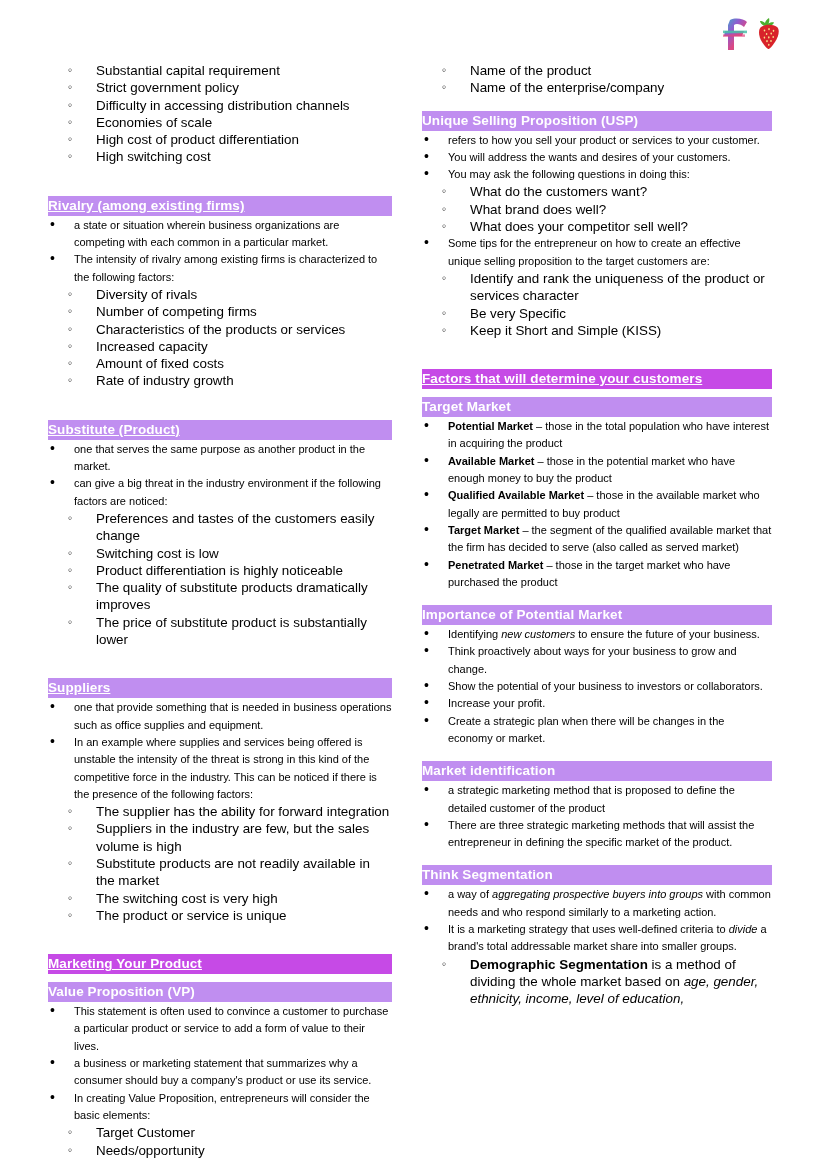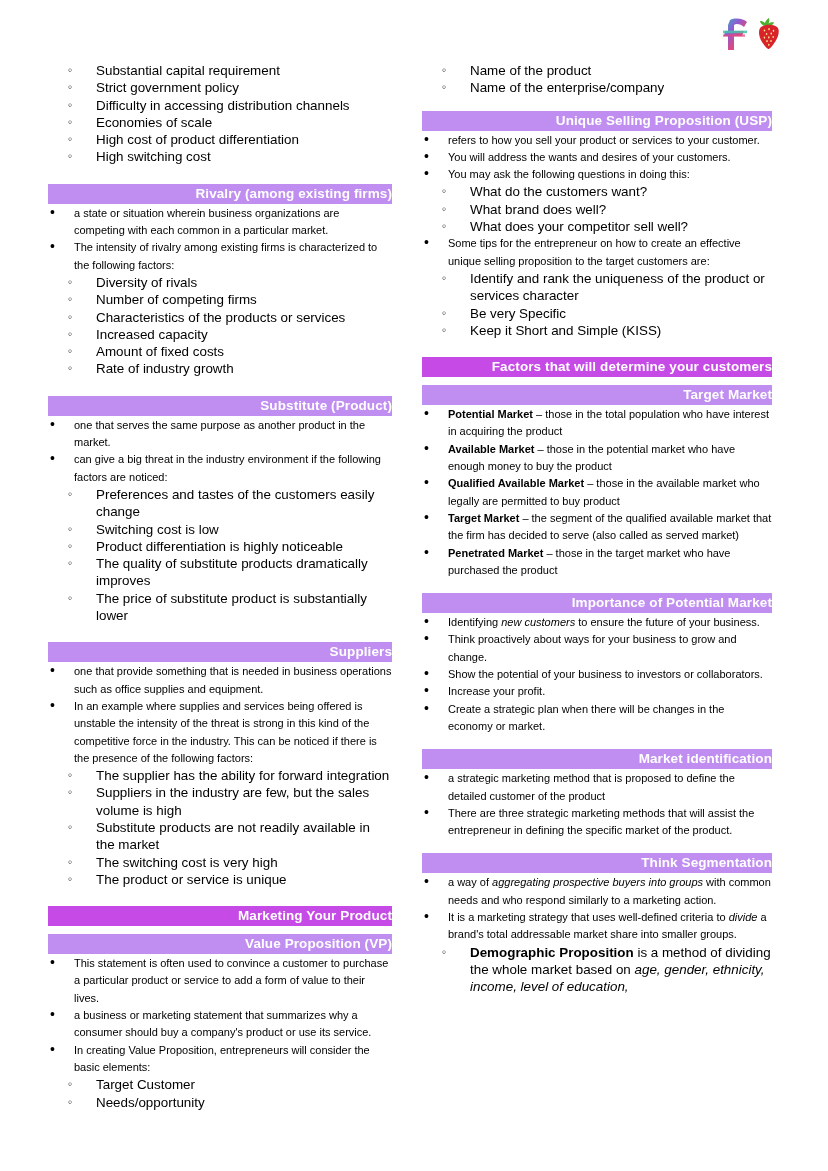--- a/index.html
+++ b/index.html
@@ -44,32 +44,32 @@
   }
   .col {
     width: 350px;
     flex: 0 0 350px;
   }
   .col.right { width: 356px; flex: 0 0 356px; }
 
   
   .bar {
     color: #ffffff;
-    text-align: right;
+    text-align: left;
     font-weight: bold;
     font-size: 13.5px;
     line-height: 17px;
     padding: 1px 0 2px 0;
     margin: 0 0 1px 6px;
     letter-spacing: 0.1px;
   }
   .bar.light { background: #c08ef0; }
   .bar.dark  { background: #c64ae6; }
   .bar.spaced-top { margin-top: 14px; }
-  .bar.spaced-top-lg { margin-top: 18px; }
+  .bar.spaced-top-lg { margin-top: 30px; text-decoration: underline; }
   .bar.spaced-top-sm { margin-top: 8px; }
 
   
   ul.lv1 {
     list-style: none;
     margin: 0;
     padding: 0;
   }
   ul.lv1 > li {
     position: relative;
@@ -275,18 +275,18 @@
         <li>a strategic marketing method that is proposed to define the detailed customer of the product</li>
         <li>There are three strategic marketing methods that will assist the entrepreneur in defining the specific market of the product.</li>
       </ul>
 
       <div class="bar light spaced-top">Think Segmentation</div>
       <ul class="lv1">
         <li><span>a way of </span><i>aggregating prospective buyers into groups</i><span> with common needs and who respond similarly to a marketing action.</span></li>
         <li><span>It is a marketing strategy that uses well-defined criteria to </span><i>divide</i><span> a brand's total addressable market share into smaller groups.</span></li>
       </ul>
       <ul class="lv2">
-        <li><b>Demographic Proposition</b><span> is a method of dividing the whole market based on </span><i>age, gender, ethnicity, income, level of education,</i></li>
+        <li><b>Demographic Segmentation</b><span> is a method of dividing the whole market based on </span><i>age, gender, ethnicity, income, level of education,</i></li>
       </ul>
 
     </div>
   </div>
 </div>
 
 </body></html>

